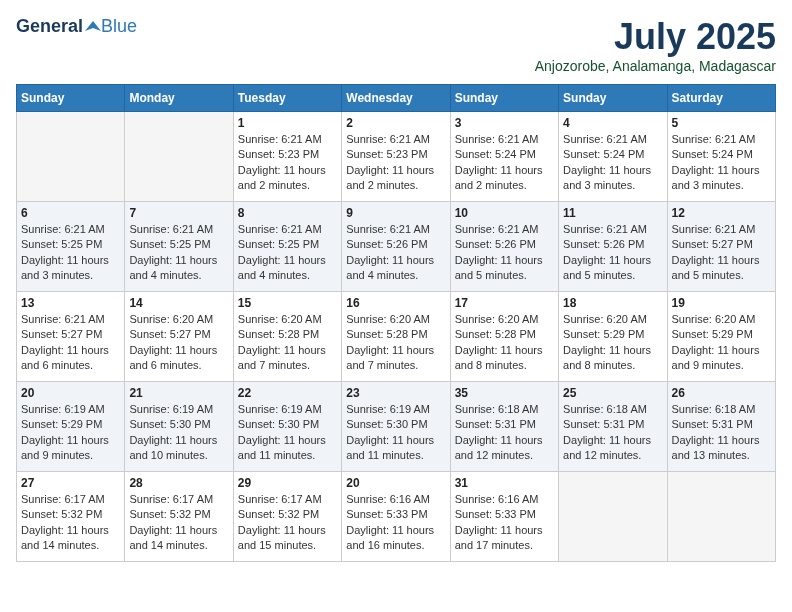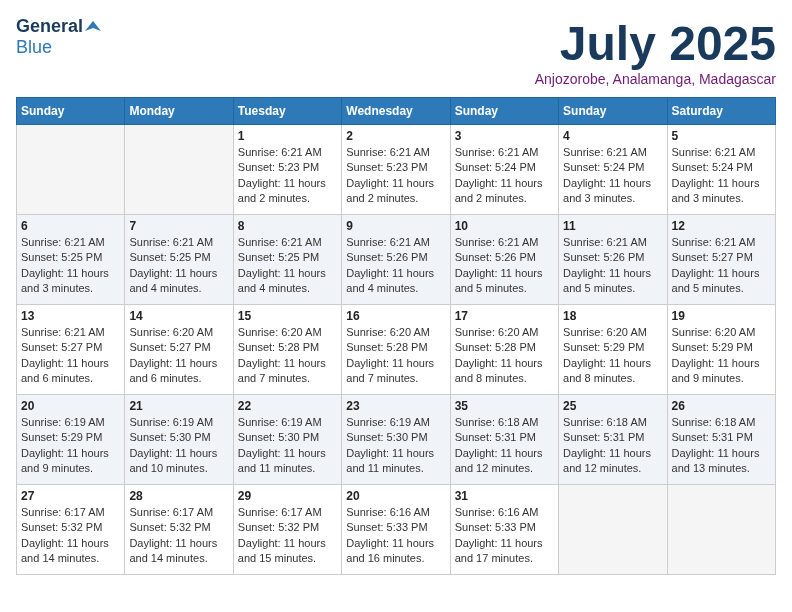--- a/index.html
+++ b/index.html
@@ -11,48 +11,47 @@
       padding: 16px;
     }
     .header {
       display: flex;
       justify-content: space-between;
       align-items: flex-start;
       margin-bottom: 10px;
     }
     .logo {
       display: flex;
-      flex-direction: column;
       align-items: flex-start;
     }
     .logo-general {
       font-size: 18px;
       font-weight: bold;
       color: #1a3a5c;
     }
     .logo-blue {
       font-size: 18px;
       font-weight: normal;
       color: #2e7ab8;
     }
     .logo-row {
       display: flex;
       align-items: center;
     }
     .title-area {
       text-align: right;
     }
     .month-title {
-      font-size: 48px;
+      font-size: 36px;
       font-weight: bold;
       color: #1a3a5c;
     }
     .location {
       font-size: 14px;
-      color: #701a75;
+      color: #14532d;
     }
     .calendar {
       width: 100%;
       border-collapse: collapse;
       font-size: 10.5px;
       border-radius: 28px;
     }
     .calendar th {
       background: #2e7ab8;
       color: #fff;

